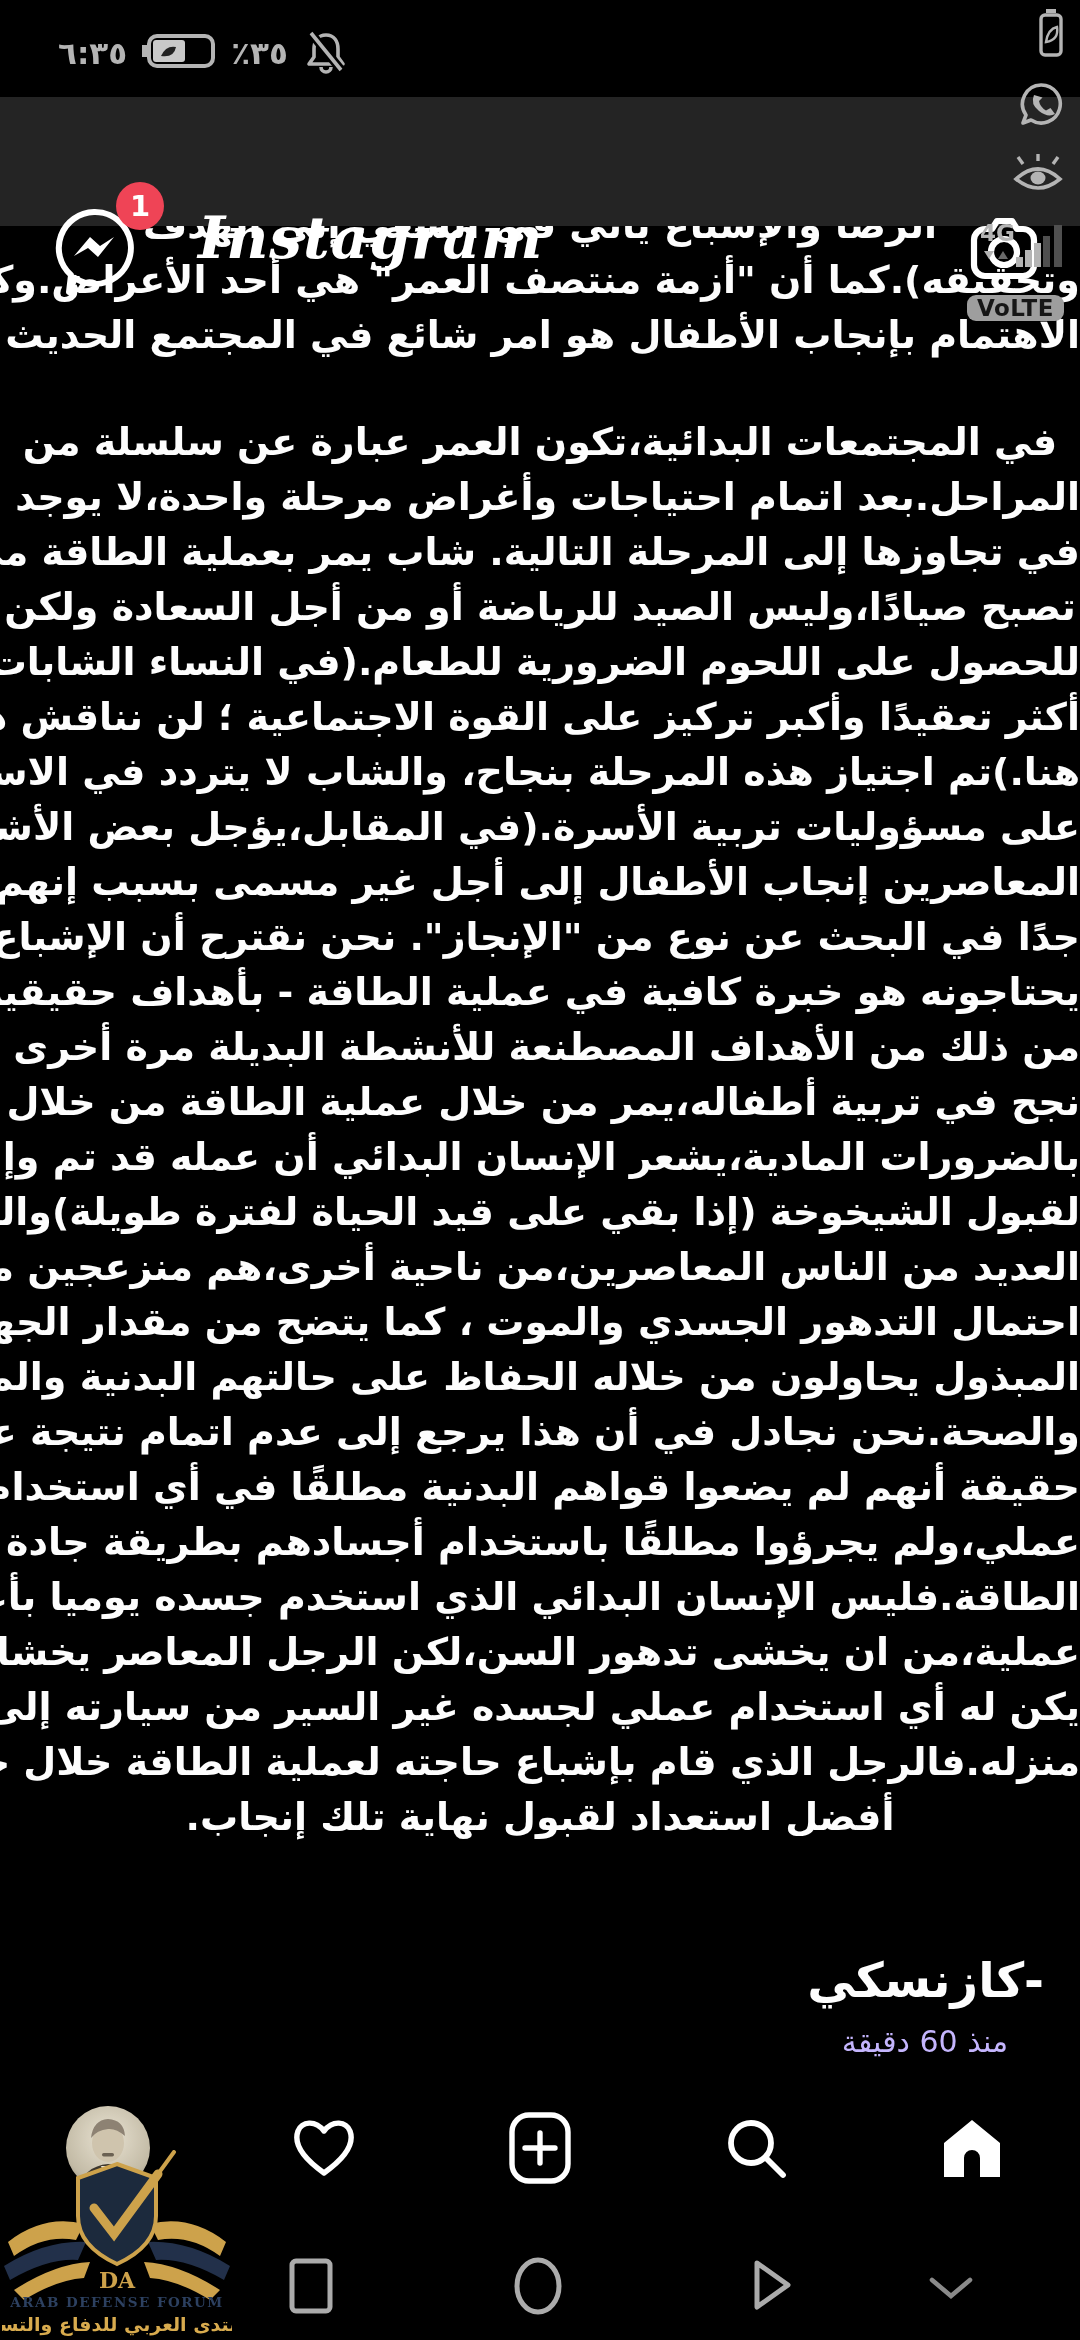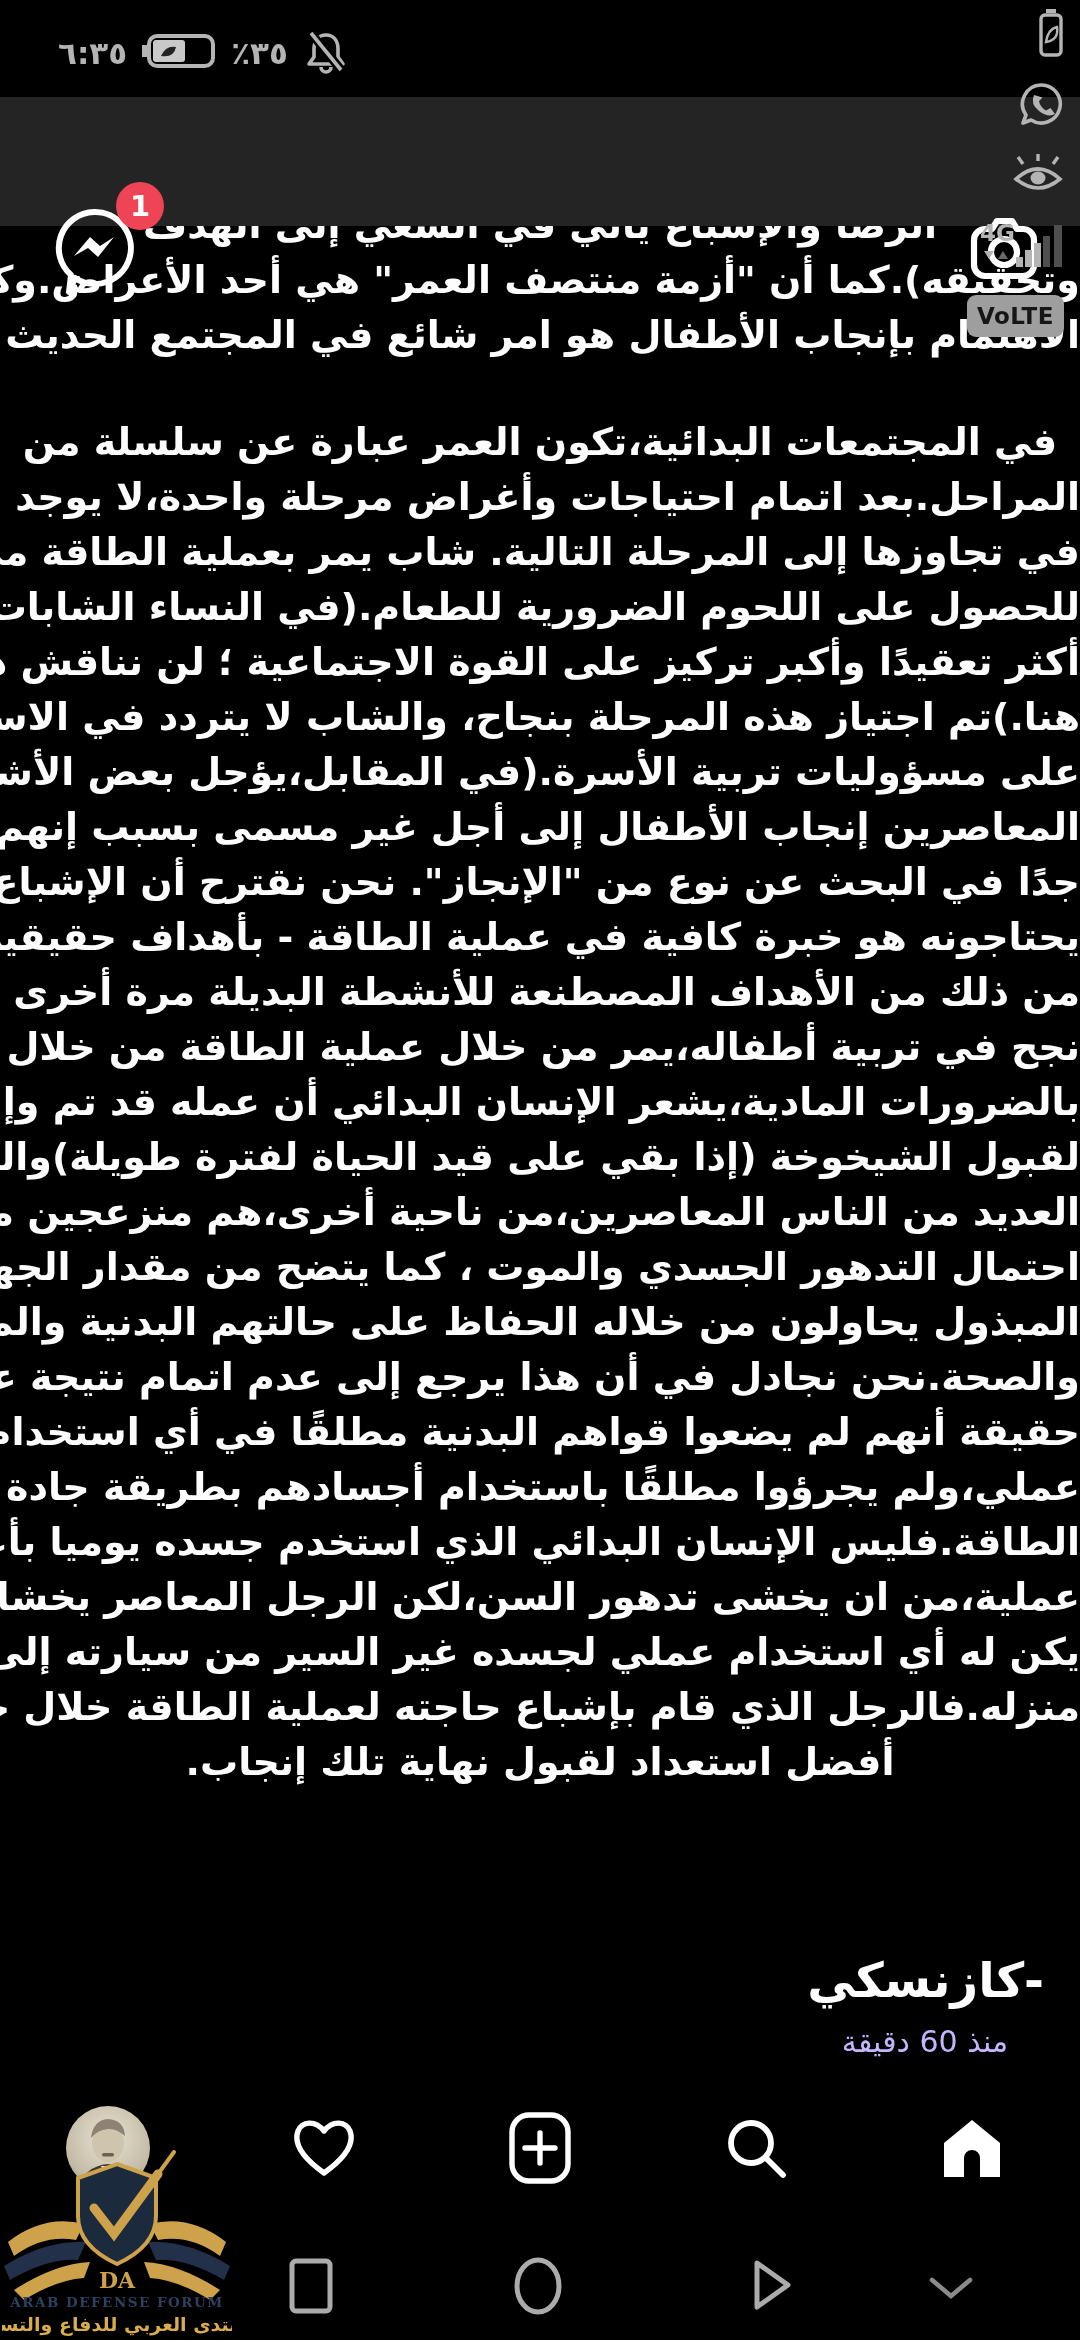--- a/index.html
+++ b/index.html
@@ -5,21 +5,21 @@
   html,body{margin:0;padding:0;background:#000;}
   body{width:1080px;height:2340px;position:relative;overflow:hidden;
        font-family:"DejaVu Sans",sans-serif;-webkit-font-smoothing:antialiased;}
 
   
   .status-bar{position:absolute;top:9px;left:0;width:1080px;height:88px;background:#000;z-index:6;}
   .sb-left{position:absolute;left:58px;top:0;height:88px;display:flex;align-items:center;gap:15px;}
   .sb-right{position:absolute;right:16px;top:0;height:88px;display:flex;align-items:flex-end;gap:20px;flex-direction:column;}
   .sb-text{color:#b4b4b4;font-size:31px;font-weight:bold;}
   .volte{background:#9e9e9e;color:#161616;font-size:23px;font-weight:bold;
-         border-radius:9px;padding:8px 10px;letter-spacing:.5px;}
+         border-radius:9px;padding:0 10px;letter-spacing:.5px;}
 
   
   .header{position:absolute;top:88px;left:0;width:1080px;height:138px;background:#242424;z-index:5;}
   .msgr{position:absolute;left:50px;top:118px;width:88px;height:92px;}
   .badge{position:absolute;left:116px;top:94px;width:48px;height:48px;border-radius:50%;
          background:#ef4456;color:#fff;font-size:29px;font-weight:bold;
          display:flex;align-items:center;justify-content:center;z-index:2;}
   .wordmark{position:absolute;left:198px;top:116px;color:#fff;font-size:58px;
             font-family:"DejaVu Serif",serif;font-style:italic;font-weight:bold;letter-spacing:1px;}
   .cam{position:absolute;right:38px;top:124px;width:76px;height:76px;}
@@ -111,39 +111,41 @@
 </div>
 
 <div class="header">
   <span class="msgr">
     <svg width="88" height="92" viewBox="0 0 88 92">
       <path d="M44 6 a36 36 0 1 1 -19 66 l-6 14 l2 -17 A36 36 0 0 1 44 6 Z" fill="none" stroke="#fff" stroke-width="6" stroke-linejoin="round"></path>
       <path d="M24 50 L40 31 L50 40 L64 31 L48 51 L38 42 Z" fill="#fff"></path>
     </svg>
   </span>
   <span class="badge">1</span>
+  <span class="wordmark">Instagram</span>
   <span class="cam">
     <svg width="76" height="76" viewBox="0 0 76 76">
       <path d="M26 17 l5 -8 h15 l5 8 h6 a11 11 0 0 1 11 11 v25 a11 11 0 0 1 -11 11 H19 a11 11 0 0 1 -11 -11 V28 a11 11 0 0 1 11 -11 Z" fill="none" stroke="#fff" stroke-width="6.2" stroke-linejoin="round"></path>
       <circle cx="38" cy="40" r="13" fill="none" stroke="#fff" stroke-width="6.2"></circle>
     </svg>
   </span>
 </div>
 
 <div class="post">
   <div class="text-line">الرضا والإشباع يأتي في السعي إلى الهدف</div>
   <div>
       <div class="text-line">وتحقيقه).كما أن "أزمة منتصف العمر" هي أحد الأعراض.وكذلك عدم</div>
       <div class="text-line">الاهتمام بإنجاب الأطفال هو امر شائع في المجتمع الحديث ولكن لم</div>
     </div>
   <div class="p-gap"></div>
   <div>
       <div class="text-line">في المجتمعات البدائية،تكون العمر عبارة عن سلسلة من</div>
       <div class="text-line">المراحل.بعد اتمام احتياجات وأغراض مرحلة واحدة،لا يوجد أي تردد</div>
       <div class="text-line">في تجاوزها إلى المرحلة التالية. شاب يمر بعملية الطاقة من خلال أن</div>
+      <div class="text-line">تصبح صيادًا،وليس الصيد للرياضة أو من أجل السعادة ولكن</div>
       <div class="text-line">للحصول على اللحوم الضرورية للطعام.(في النساء الشابات العملية</div>
       <div class="text-line">أكثر تعقيدًا وأكبر تركيز على القوة الاجتماعية ؛ لن نناقش ذلك</div>
       <div class="text-line">هنا.)تم اجتياز هذه المرحلة بنجاح، والشاب لا يتردد في الاستقرار</div>
       <div class="text-line">على مسؤوليات تربية الأسرة.(في المقابل،يؤجل بعض الأشخاص</div>
       <div class="text-line">المعاصرين إنجاب الأطفال إلى أجل غير مسمى بسبب إنهم مشغولون</div>
       <div class="text-line">جدًا في البحث عن نوع من "الإنجاز". نحن نقترح أن الإشباع الذي</div>
       <div class="text-line">يحتاجونه هو خبرة كافية في عملية الطاقة - بأهداف حقيقية بدلاً</div>
       <div class="text-line">من ذلك من الأهداف المصطنعة للأنشطة البديلة مرة أخرى ، بعد أن</div>
       <div class="text-line">نجح في تربية أطفاله،يمر من خلال عملية الطاقة من خلال تزويدهم</div>
       <div class="text-line">بالضرورات المادية،يشعر الإنسان البدائي أن عمله قد تم وإنه مستعد</div>

